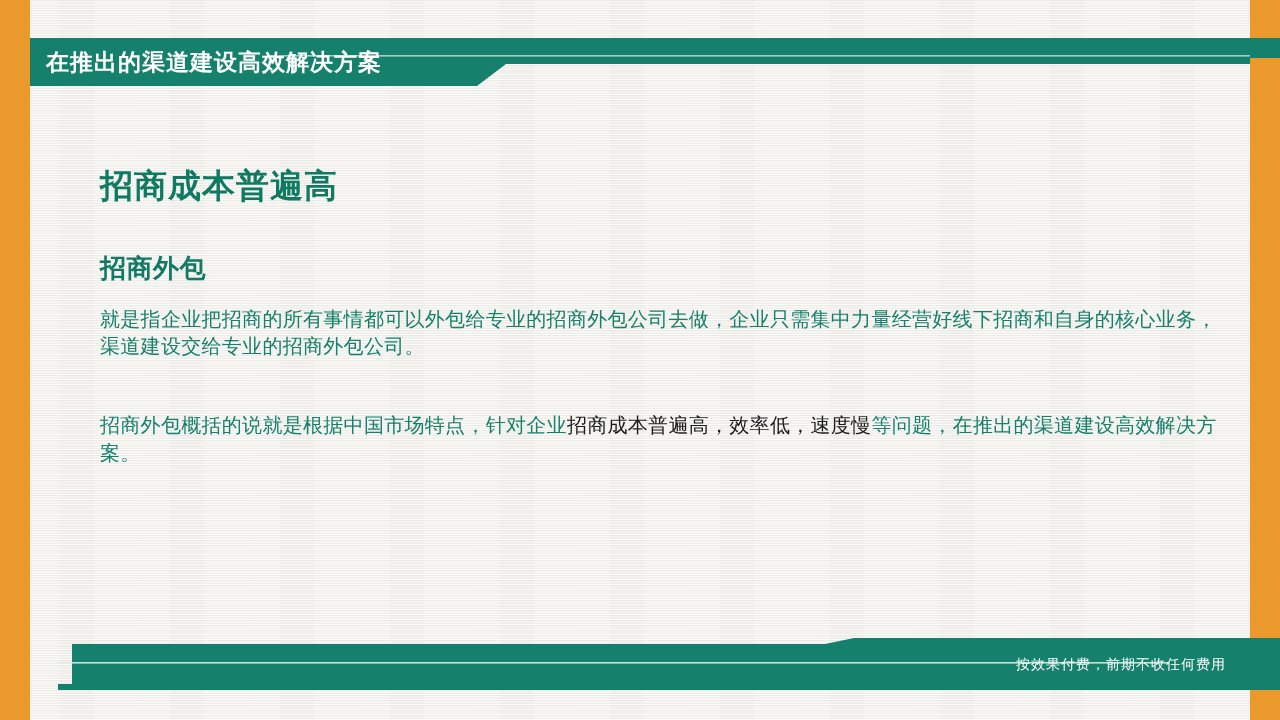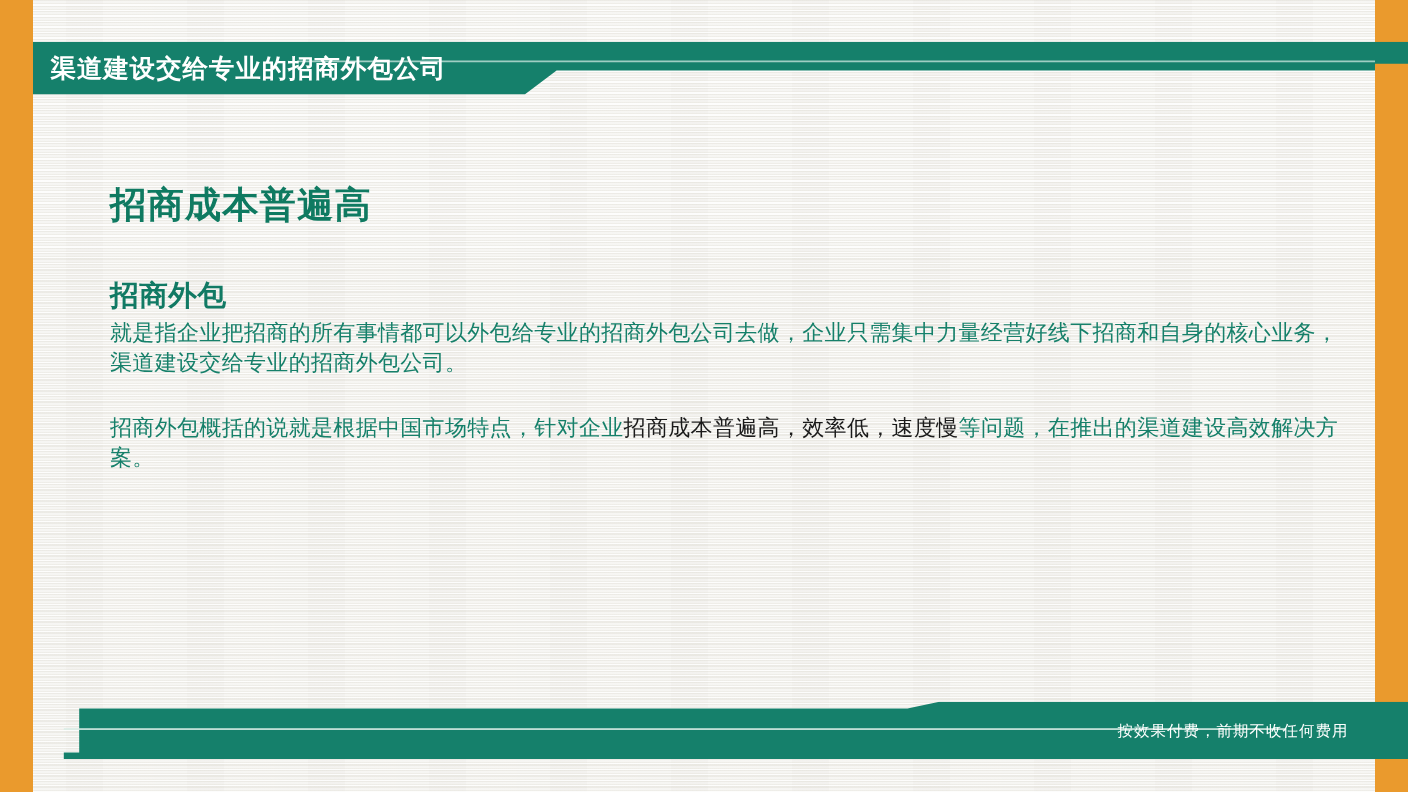--- a/index.html
+++ b/index.html
@@ -109,55 +109,55 @@
     letter-spacing: 1px;
     margin: 0 0 48px 0;
     line-height: 1.1;
   }
 
   #para-lead {
     color: #117a64;
     font-size: 26px;
     font-weight: bold;
     line-height: 1.3;
-    margin: 0 0 4px 0;
+    margin: 0 0 20px 0;
     letter-spacing: 0.5px;
   }
 
   .para {
     color: #16806a;
     font-size: 20px;
     line-height: 1.36;
     margin: 0;
     letter-spacing: 0.3px;
   }
 
   #para-two {
-    margin-top: 32px;
+    margin-top: 52px;
   }
 
   .dark {
     color: #1a1a1a;
   }
 </style>
 </head>
 <body>
 
 <div id="slide">
 
   <div id="content-panel"></div>
 
   <div id="header-band">
     <svg viewBox="0 0 1250 48" preserveAspectRatio="none">
       <polygon points="0,0 1250,0 1250,20 1220,20 1220,26 476,26 447,48 0,48" fill="#15806b"></polygon>
       <rect x="240" y="17" width="980" height="1.6" fill="#b8dcd2" opacity="0.85"></rect>
     </svg>
   </div>
 
-  <div id="header-title">渠道建设交给专业的招商外包公司</div>
+  <div id="header-title">在推出的渠道建设高效解决方案</div>
 
   <div id="footer-band">
     <svg viewBox="0 0 1250 52" preserveAspectRatio="none">
       <polygon points="42,6 795,6 824,0 1250,0 1250,52 1250,52 28,52 28,46 42,46" fill="#15806b"></polygon>
       <rect x="28" y="24" width="1110" height="1.6" fill="#d9ece6" opacity="0.9"></rect>
     </svg>
   </div>
 
   <div id="footer-note">按效果付费，前期不收任何费用</div>
 

